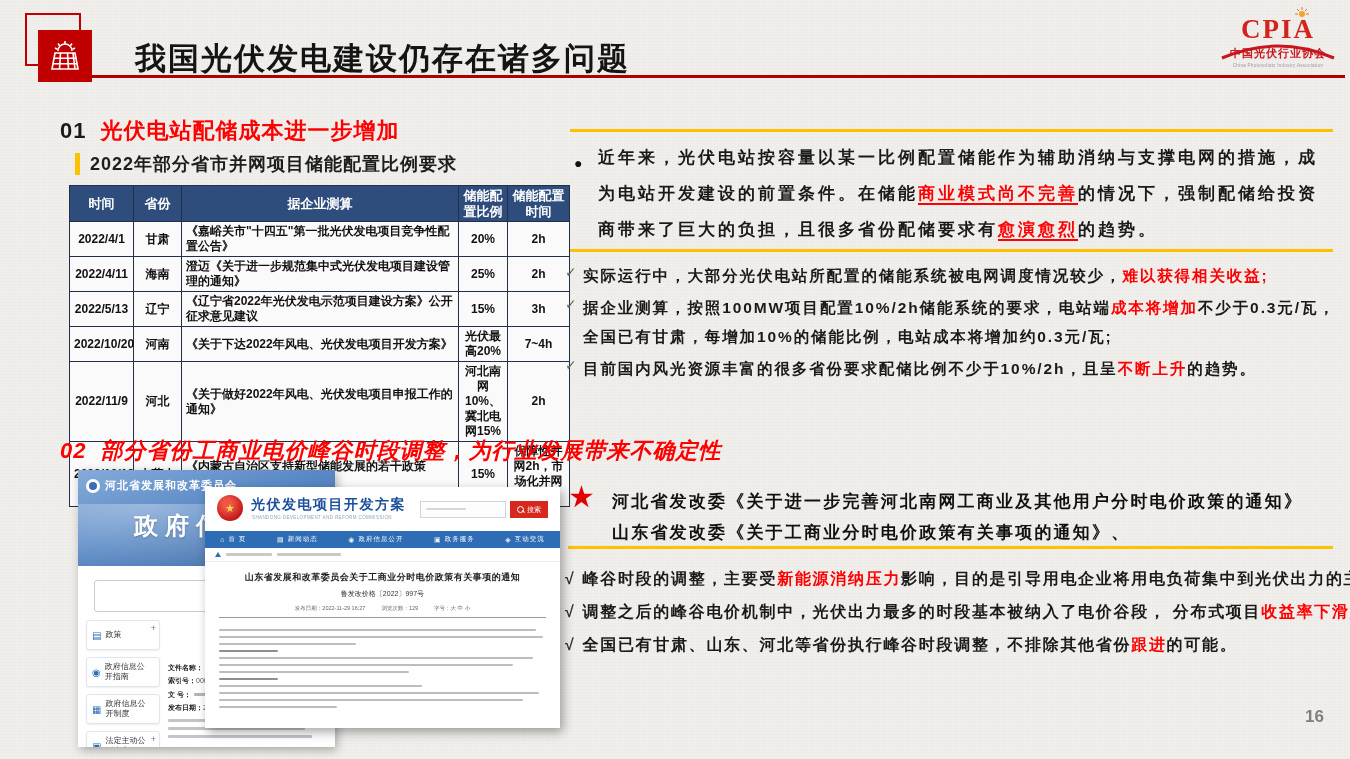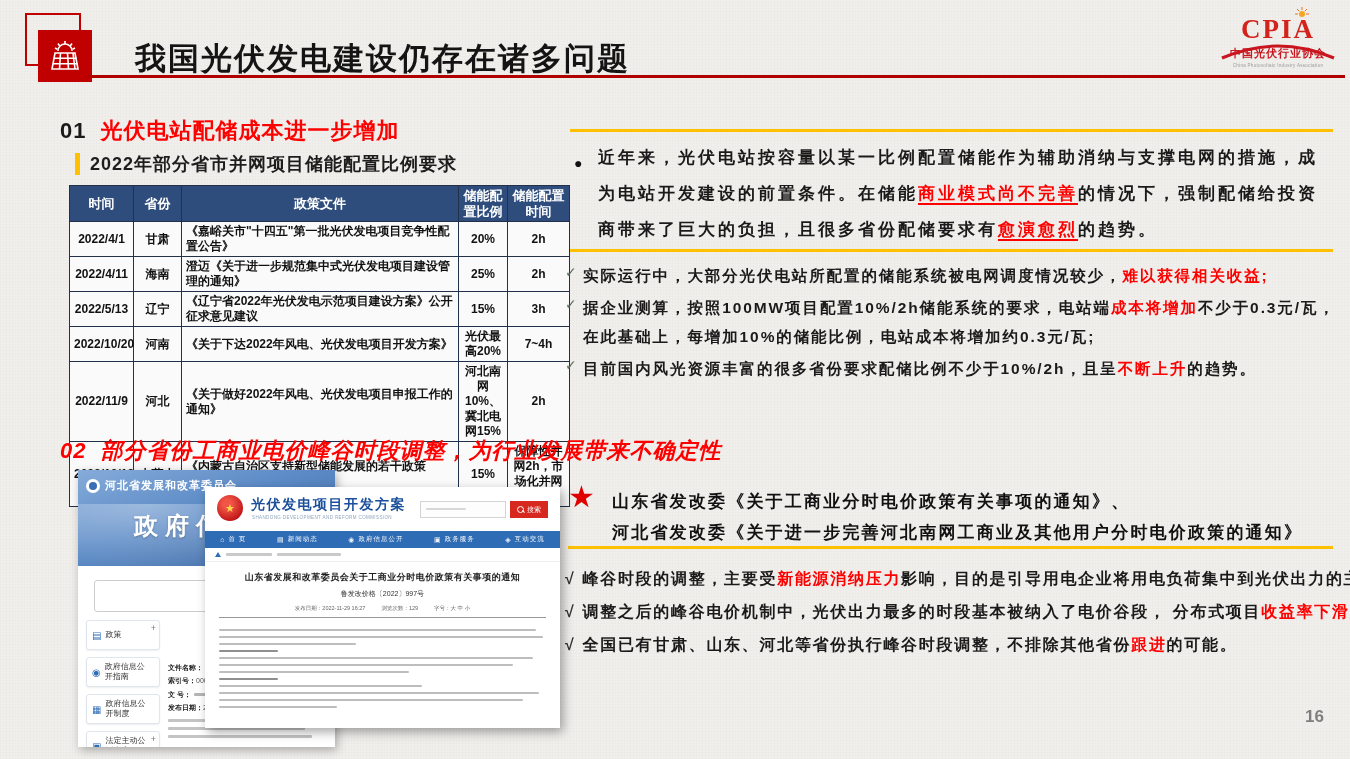--- a/index.html
+++ b/index.html
@@ -165,21 +165,21 @@
         <col style="width:64px">
         <col style="width:48px">
         <col style="width:277px">
         <col style="width:49px">
         <col style="width:62px">
       </colgroup>
     <tbody>
         <tr>
       <th>时间</th>
       <th>省份</th>
-      <th>政策文件</th>
+      <th>据企业测算</th>
       <th>储能配置比例</th>
       <th>储能配置时间</th>
     </tr>
     <tr class="r1">
           <td>2022/4/1</td>
           <td>甘肃</td>
           <td class="policy">《嘉峪关市"十四五"第一批光伏发电项目竞争性配置公告》</td>
           <td>20%</td>
           <td>2h</td>
         </tr>
@@ -232,21 +232,21 @@
 <div class="abs yline" id="yl2"></div>
 
 <div class="abs s1-checks">
   <div class="chk">
     <span class="mark">✓</span>
     <div class="chk-line"><span>实际运行中，大部分光伏电站所配置的储能系统被电网调度情况较少，</span><span class="seg-r">难以获得相关收益;</span></div>
   </div>
   <div class="chk">
     <span class="mark">✓</span>
     <div class="chk-line"><span>据企业测算，按照100MW项目配置10%/2h储能系统的要求，电站端</span><span class="seg-r">成本将增加</span><span>不少于0.3元/瓦，</span></div>
-    <div class="chk-line"><span>在此基础上，每增加10%的储能比例，电站成本将增加约0.3元/瓦;</span></div>
+    <div class="chk-line"><span>全国已有甘肃，每增加10%的储能比例，电站成本将增加约0.3元/瓦;</span></div>
   </div>
   <div class="chk">
     <span class="mark">✓</span>
     <div class="chk-line"><span>目前国内风光资源丰富的很多省份要求配储比例不少于10%/2h，且呈</span><span class="seg-r">不断上升</span><span>的趋势。</span></div>
   </div>
 </div>
 
 <div class="abs sec-head" id="s2-head">
   <span class="sec-num">02</span><span class="sec-title">部分省份工商业电价峰谷时段调整，为行业发展带来不确定性</span>
 </div>
@@ -365,22 +365,22 @@
     <div class="tline dark" style="width:18%"></div>
     <div class="tline" style="width:62%"></div>
     <div class="tline" style="width:98%"></div>
     <div class="tline" style="width:93%"></div>
     <div class="tline" style="width:36%"></div>
   </div>
 </div>
 
 <div class="abs star">★</div>
 <div class="abs s2-lines">
+  <div>河北省发改委《关于进一步完善河北南网工商业及其他用户分时电价政策的通知》</div>
   <div>山东省发改委《关于工商业分时电价政策有关事项的通知》、</div>
-  <div>河北省发改委《关于进一步完善河北南网工商业及其他用户分时电价政策的通知》</div>
 </div>
 <div class="abs yline" id="yl3"></div>
 
 <div class="abs s2-checks">
   <div class="chk2">
     <div class="chk2-line"><span class="mark2">√</span><span><span>峰谷时段的调整，主要受</span><span class="seg-r">新能源消纳压力</span><span>影响，目的是引导用电企业将用电负荷集中到光伏出力的主要</span></span></div>
   </div>
   <div class="chk2">
     <div class="chk2-line"><span class="mark2">√</span><span><span>调整之后的峰谷电价机制中，光伏出力最多的时段基本被纳入了电价谷段， 分布式项目</span><span class="seg-r">收益率下滑</span><span>严重;</span></span></div>
   </div>

